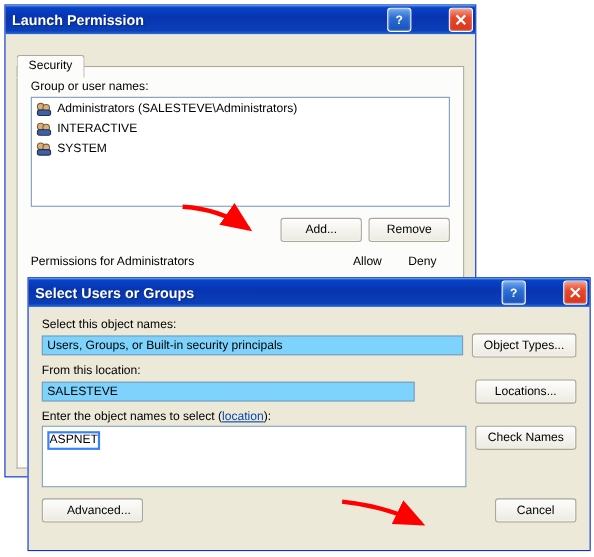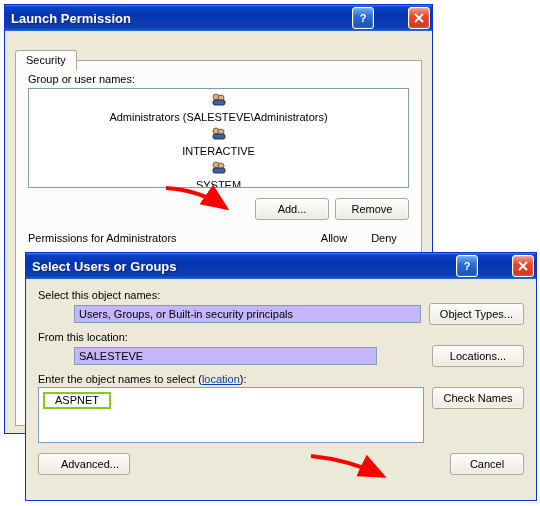--- a/index.html
+++ b/index.html
@@ -80,21 +80,20 @@
     border: 1px solid #7f9db9;
     height: 96px;
     overflow: auto;
     padding: 1px;
   }
   .list-row {
     display: flex;
     align-items: center;
     padding: 1px 2px;
     gap: 4px;
-    flex-direction: column;
   }
   .usericon {
     width: 16px; height: 16px; flex-shrink: 0;
   }
   .btn {
     min-width: 74px;
     height: 22px;
     background: linear-gradient(to bottom, #fdfdfd, #eceae0);
     border: 1px solid #aca899;
     border-radius: 3px;
@@ -110,45 +109,44 @@
   .perm-header {
     display: flex;
     margin-top: 12px;
     align-items: baseline;
   }
   .perm-header .lbl { flex: 1; }
   .perm-header .col { width: 50px; text-align: center; }
   .textfield {
     width: 100%;
     border: 1px solid #7f9db9;
-    background: #c4b5fd;
+    background: #7dd3fc;
     font: inherit;
     padding: 0 4px;
     height: 18px;
     box-sizing: border-box;
-    margin-left: 36px;
   }
   .row2col {
     display: flex;
     gap: 8px;
     align-items: center;
     margin-bottom: 6px;
   }
   .row2col .field { flex: 1; }
   .link { color: #0645ad; text-decoration: underline; cursor: pointer; }
   .enterbox {
     width: 100%;
     height: 56px;
     border: 1px solid #7f9db9;
     background: #fff;
     padding: 4px;
     box-sizing: border-box;
     font: inherit;
   }
-  .highlight { display:inline-block; border: 2px solid #84cc16; padding: 0 10px; line-height: 13px; }
+  .highlight { display:inline-block; border: 2px solid #3b82f6; padding: 0 0; line-height: 13px; }
   .arrow {
     position: absolute;
     pointer-events: none;
   }
   .arrow svg { display:block; }
 </style>
 </head>
 <body>
 
 <div class="window" style="left:4px; top:4px; width:427px; height:428px;">

